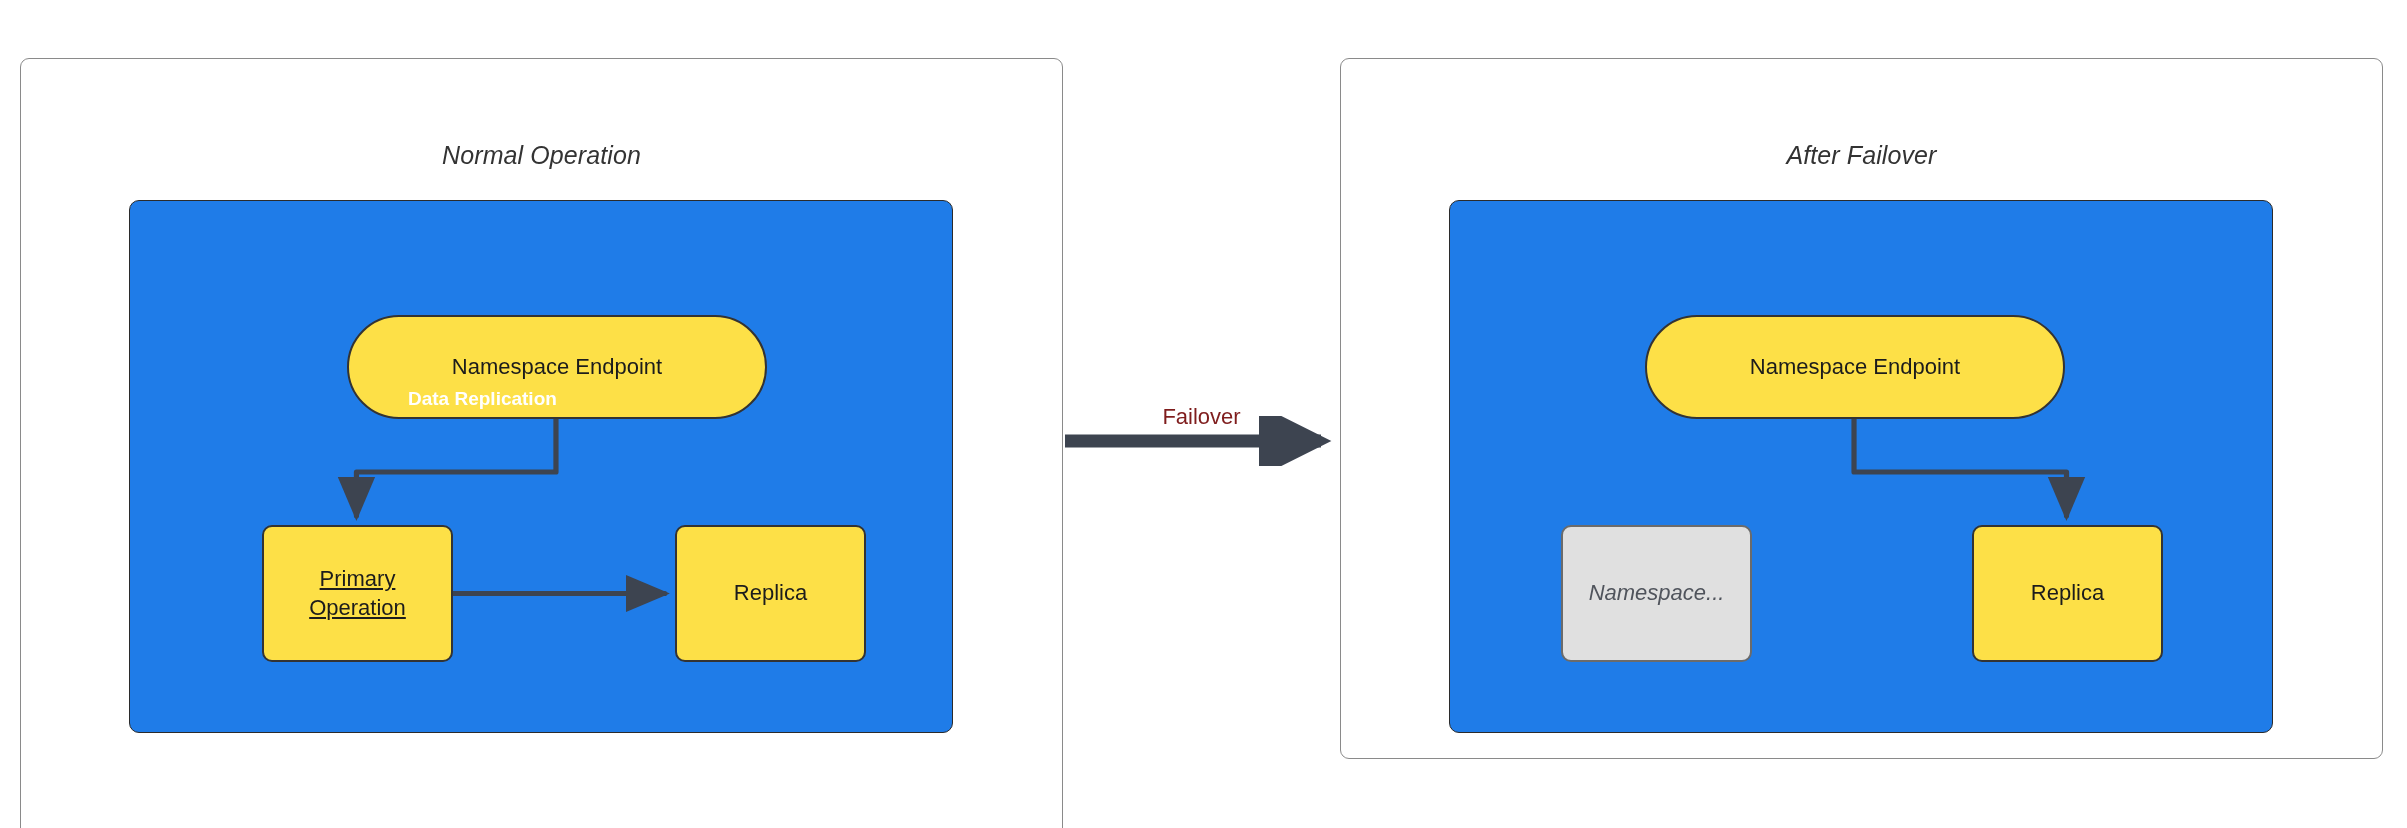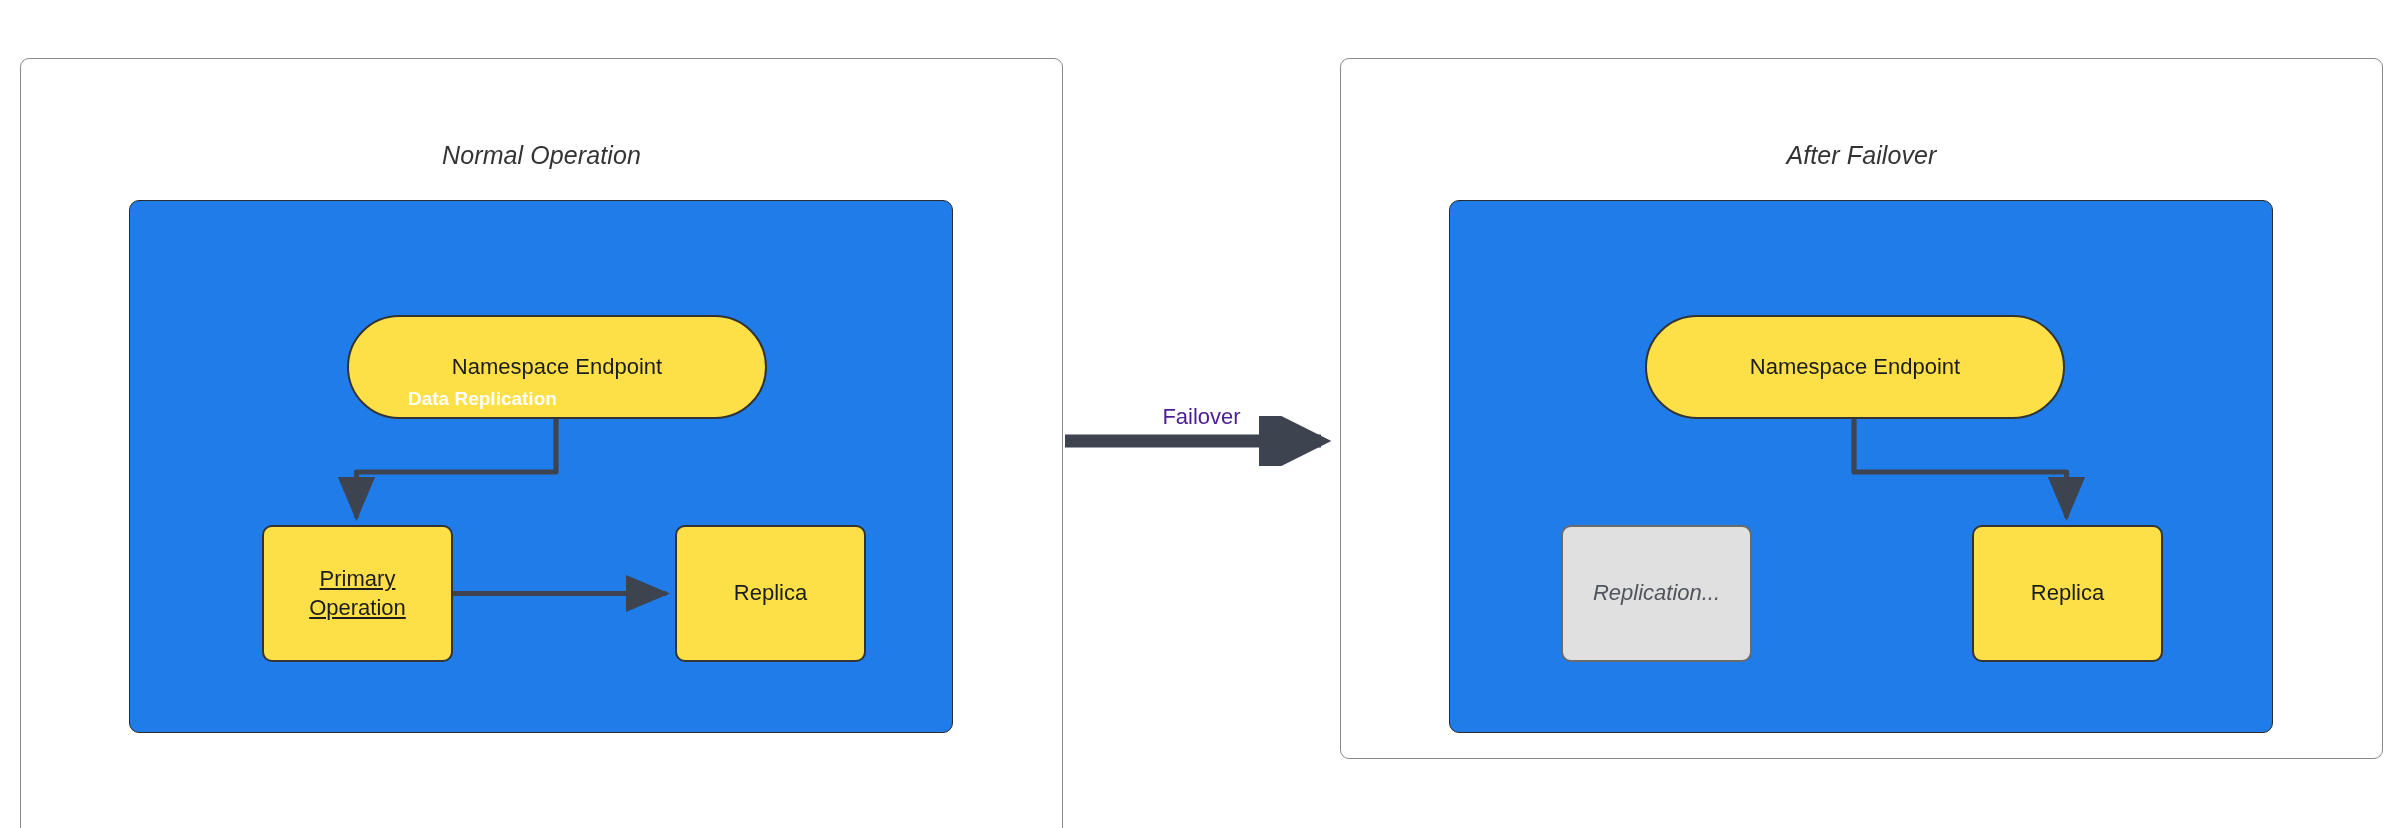--- a/index.html
+++ b/index.html
@@ -105,21 +105,21 @@
   }
   #data-repl-label { left: 278px; top: 187px; }
 
   #failover-label {
     position: absolute;
     left: 1063px;
     top: 404px;
     width: 277px;
     text-align: center;
     font-size: 22px;
-    color: #4c1d95;
+    color: #7f1d1d;
     z-index: 6;
   }
   #failover-svg {
     position: absolute;
     left: 1063px;
     top: 416px;
     width: 279px;
     height: 50px;
     z-index: 6;
   }
@@ -188,20 +188,20 @@
           <marker id="arrowDarkC" markerWidth="9" markerHeight="9" refX="7.5" refY="4" orient="auto">
             <path d="M0,0.4 L8.5,4 L0,7.6 z" fill="#3d4450"></path>
           </marker>
         </defs>
 
         <path d="M405,218 L405,272 L618,272 L618,316" fill="none" stroke="#3d4450" stroke-width="5.2" stroke-linecap="round" stroke-linejoin="round" marker-end="url(#arrowDarkC)"></path>
       </svg>
 
       <div class="node pill" id="ep-right">Namespace Endpoint</div>
 
-      <div class="node box muted" id="recovering">Replication...</div>
+      <div class="node box muted" id="recovering">Namespace...</div>
 
       <div class="node box" id="replica-right">Replica</div>
 
     </div>
   </div>
 
 </div>
 
 </body></html>

